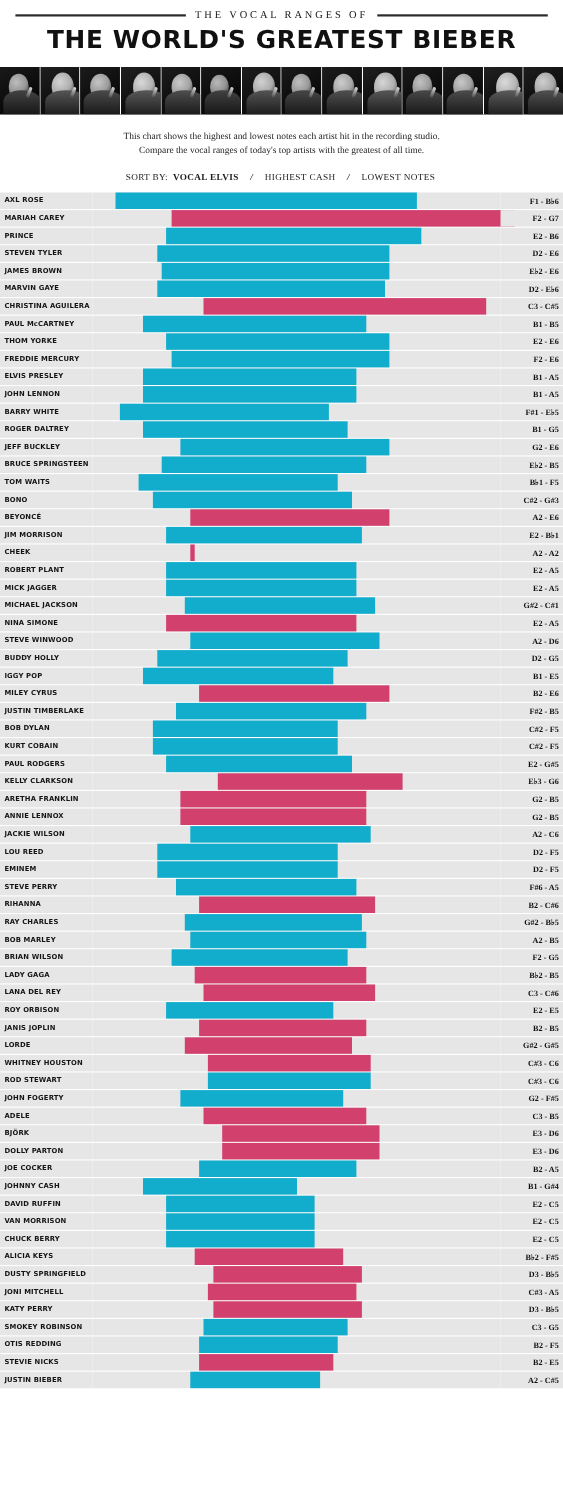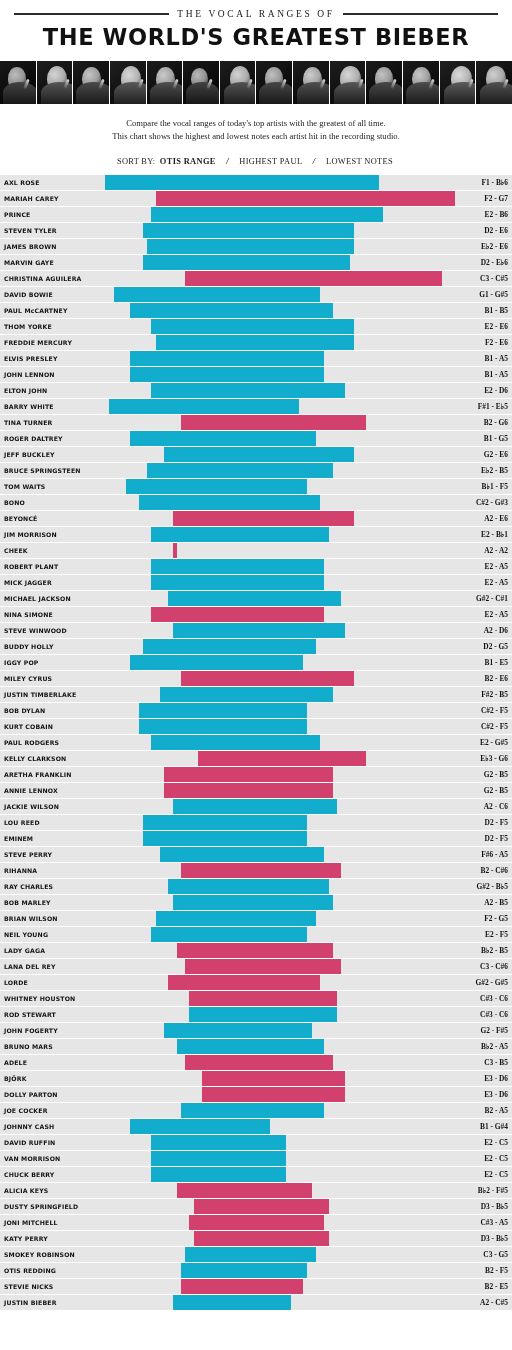--- a/index.html
+++ b/index.html
@@ -212,29 +212,29 @@
     </div>
     <div class="photo-cell">
       <div class="ph-bg" style="background: linear-gradient(150deg, rgb(29, 29, 29) 0%, rgb(11, 11, 11) 70%);"></div>
       <div class="ph-fig" style="width: 19.68px; height: 24.6px; left: 9.68px; top: 5.4px; background: radial-gradient(circle at 38% 34%, rgb(207, 207, 207) 0%, rgb(167, 167, 167) 48%, rgb(53, 53, 53) 86%);"></div>
       <div class="ph-fig" style="width: 37.392px; height: 22px; left: 3.6px; bottom: 0px; border-radius: 48% 48% 0px 0px; background: linear-gradient(rgb(81, 81, 81), rgb(28, 28, 28));"></div>
       <div class="ph-fig" style="width: 3px; height: 10px; left: 27.76px; top: 18px; border-radius: 2px; background: linear-gradient(rgb(217, 217, 217), rgb(74, 74, 74)); transform: rotate(22deg);"></div>
     </div>
   </div>
 
 <div class="intro">
+  <div>This chart shows the highest and lowest notes each artist hit in the recording studio.</div>
   <div>Compare the vocal ranges of today's top artists with the greatest of all time.</div>
-  <div>This chart shows the highest and lowest notes each artist hit in the recording studio.</div>
 </div>
 
 <div class="sortbar">
   <span class="sb-label">SORT BY:</span>
-  <span class="sb-opt active">OTIS RANGE</span>
+  <span class="sb-opt active">VOCAL ELVIS</span>
   <span class="sb-sep">/</span>
-  <span class="sb-opt">HIGHEST PAUL</span>
+  <span class="sb-opt">HIGHEST CASH</span>
   <span class="sb-sep">/</span>
   <span class="sb-opt">LOWEST NOTES</span>
 </div>
 
 <div class="chart" id="chart">
     <div class="row">
       <div class="row-name">AXL ROSE</div>
       <div class="row-track">
         <div class="row-bar" style="left: 5.682%; width: 73.864%;"></div>
       </div>
@@ -276,27 +276,20 @@
       <div class="row-notes">D2 - E♭6</div>
     </div>
     <div class="row">
       <div class="row-name">CHRISTINA AGUILERA</div>
       <div class="row-track">
         <div class="row-bar female" style="left: 27.273%; width: 69.318%;"></div>
       </div>
       <div class="row-notes">C3 - C#5</div>
     </div>
     <div class="row">
-      <div class="row-name">DAVID BOWIE</div>
-      <div class="row-track">
-        <div class="row-bar" style="left: 7.955%; width: 55.682%;"></div>
-      </div>
-      <div class="row-notes">G1 - G#5</div>
-    </div>
-    <div class="row">
       <div class="row-name">PAUL McCARTNEY</div>
       <div class="row-track">
         <div class="row-bar" style="left: 12.5%; width: 54.545%;"></div>
       </div>
       <div class="row-notes">B1 - B5</div>
     </div>
     <div class="row">
       <div class="row-name">THOM YORKE</div>
       <div class="row-track">
         <div class="row-bar" style="left: 18.182%; width: 54.545%;"></div>
@@ -318,41 +311,27 @@
       <div class="row-notes">B1 - A5</div>
     </div>
     <div class="row">
       <div class="row-name">JOHN LENNON</div>
       <div class="row-track">
         <div class="row-bar" style="left: 12.5%; width: 52.273%;"></div>
       </div>
       <div class="row-notes">B1 - A5</div>
     </div>
     <div class="row">
-      <div class="row-name">ELTON JOHN</div>
-      <div class="row-track">
-        <div class="row-bar" style="left: 18.182%; width: 52.273%;"></div>
-      </div>
-      <div class="row-notes">E2 - D6</div>
-    </div>
-    <div class="row">
       <div class="row-name">BARRY WHITE</div>
       <div class="row-track">
         <div class="row-bar" style="left: 6.818%; width: 51.136%;"></div>
       </div>
       <div class="row-notes">F#1 - E♭5</div>
     </div>
     <div class="row">
-      <div class="row-name">TINA TURNER</div>
-      <div class="row-track">
-        <div class="row-bar female" style="left: 26.136%; width: 50%;"></div>
-      </div>
-      <div class="row-notes">B2 - G6</div>
-    </div>
-    <div class="row">
       <div class="row-name">ROGER DALTREY</div>
       <div class="row-track">
         <div class="row-bar" style="left: 12.5%; width: 50%;"></div>
       </div>
       <div class="row-notes">B1 - G5</div>
     </div>
     <div class="row">
       <div class="row-name">JEFF BUCKLEY</div>
       <div class="row-track">
         <div class="row-bar" style="left: 21.591%; width: 51.136%;"></div>
@@ -556,41 +535,48 @@
       <div class="row-notes">A2 - B5</div>
     </div>
     <div class="row">
       <div class="row-name">BRIAN WILSON</div>
       <div class="row-track">
         <div class="row-bar" style="left: 19.318%; width: 43.182%;"></div>
       </div>
       <div class="row-notes">F2 - G5</div>
     </div>
     <div class="row">
-      <div class="row-name">NEIL YOUNG</div>
-      <div class="row-track">
-        <div class="row-bar" style="left: 18.182%; width: 42.045%;"></div>
-      </div>
-      <div class="row-notes">E2 - F5</div>
-    </div>
-    <div class="row">
       <div class="row-name">LADY GAGA</div>
       <div class="row-track">
         <div class="row-bar female" style="left: 25%; width: 42.045%;"></div>
       </div>
       <div class="row-notes">B♭2 - B5</div>
     </div>
     <div class="row">
       <div class="row-name">LANA DEL REY</div>
       <div class="row-track">
         <div class="row-bar female" style="left: 27.273%; width: 42.045%;"></div>
       </div>
       <div class="row-notes">C3 - C#6</div>
     </div>
     <div class="row">
+      <div class="row-name">ROY ORBISON</div>
+      <div class="row-track">
+        <div class="row-bar" style="left: 18.182%; width: 40.909%;"></div>
+      </div>
+      <div class="row-notes">E2 - E5</div>
+    </div>
+    <div class="row">
+      <div class="row-name">JANIS JOPLIN</div>
+      <div class="row-track">
+        <div class="row-bar female" style="left: 26.136%; width: 40.909%;"></div>
+      </div>
+      <div class="row-notes">B2 - B5</div>
+    </div>
+    <div class="row">
       <div class="row-name">LORDE</div>
       <div class="row-track">
         <div class="row-bar female" style="left: 22.727%; width: 40.909%;"></div>
       </div>
       <div class="row-notes">G#2 - G#5</div>
     </div>
     <div class="row">
       <div class="row-name">WHITNEY HOUSTON</div>
       <div class="row-track">
         <div class="row-bar female" style="left: 28.409%; width: 39.773%;"></div>
@@ -605,27 +591,20 @@
       <div class="row-notes">C#3 - C6</div>
     </div>
     <div class="row">
       <div class="row-name">JOHN FOGERTY</div>
       <div class="row-track">
         <div class="row-bar" style="left: 21.591%; width: 39.773%;"></div>
       </div>
       <div class="row-notes">G2 - F#5</div>
     </div>
     <div class="row">
-      <div class="row-name">BRUNO MARS</div>
-      <div class="row-track">
-        <div class="row-bar" style="left: 25%; width: 39.773%;"></div>
-      </div>
-      <div class="row-notes">B♭2 - A5</div>
-    </div>
-    <div class="row">
       <div class="row-name">ADELE</div>
       <div class="row-track">
         <div class="row-bar female" style="left: 27.273%; width: 39.773%;"></div>
       </div>
       <div class="row-notes">C3 - B5</div>
     </div>
     <div class="row">
       <div class="row-name">BJÖRK</div>
       <div class="row-track">
         <div class="row-bar female" style="left: 31.818%; width: 38.636%;"></div>

